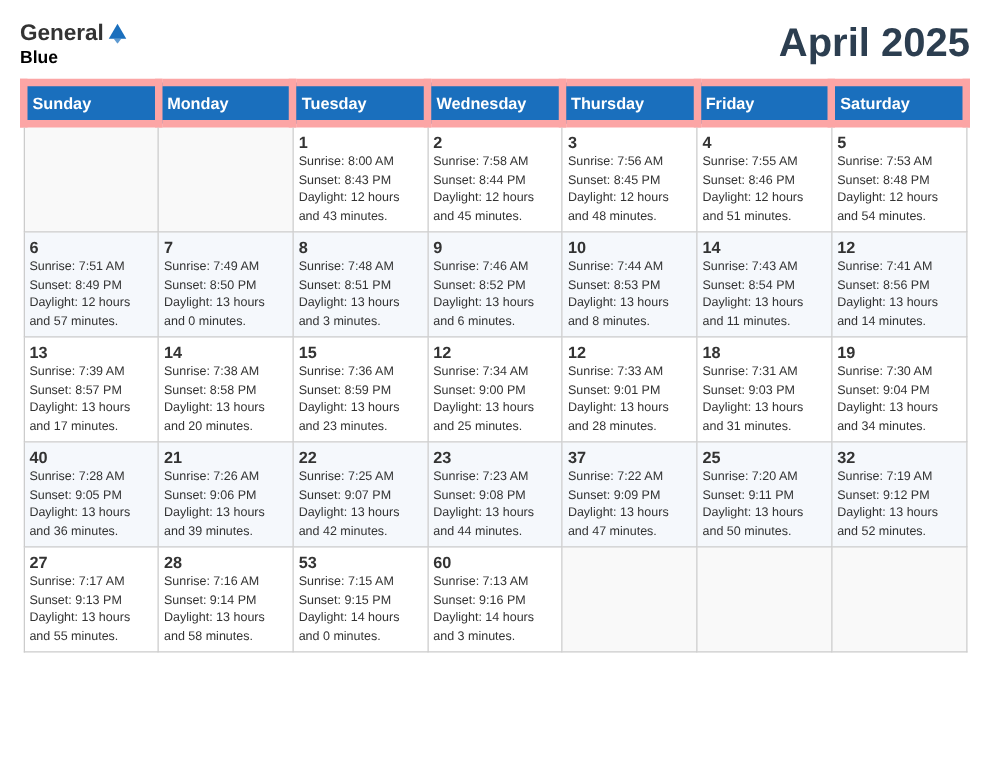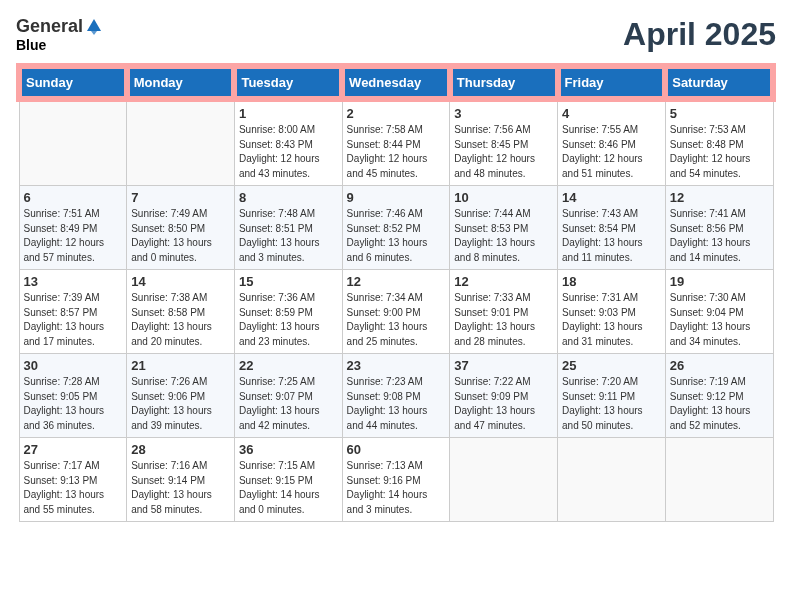--- a/index.html
+++ b/index.html
@@ -197,21 +197,21 @@
           <span class="day-number">18</span>
           <div class="sun-info">Sunrise: 7:31 AM<br>Sunset: 9:03 PM<br>Daylight: 13 hours and 31 minutes.</div>
         </td>
         <td>
           <span class="day-number">19</span>
           <div class="sun-info">Sunrise: 7:30 AM<br>Sunset: 9:04 PM<br>Daylight: 13 hours and 34 minutes.</div>
         </td>
       </tr>
       <tr class="row-alt">
         <td>
-          <span class="day-number">30</span>
+          <span class="day-number">40</span>
           <div class="sun-info">Sunrise: 7:28 AM<br>Sunset: 9:05 PM<br>Daylight: 13 hours and 36 minutes.</div>
         </td>
         <td>
           <span class="day-number">21</span>
           <div class="sun-info">Sunrise: 7:26 AM<br>Sunset: 9:06 PM<br>Daylight: 13 hours and 39 minutes.</div>
         </td>
         <td>
           <span class="day-number">22</span>
           <div class="sun-info">Sunrise: 7:25 AM<br>Sunset: 9:07 PM<br>Daylight: 13 hours and 42 minutes.</div>
         </td>
@@ -221,35 +221,35 @@
         </td>
         <td>
           <span class="day-number">37</span>
           <div class="sun-info">Sunrise: 7:22 AM<br>Sunset: 9:09 PM<br>Daylight: 13 hours and 47 minutes.</div>
         </td>
         <td>
           <span class="day-number">25</span>
           <div class="sun-info">Sunrise: 7:20 AM<br>Sunset: 9:11 PM<br>Daylight: 13 hours and 50 minutes.</div>
         </td>
         <td>
-          <span class="day-number">26</span>
+          <span class="day-number">32</span>
           <div class="sun-info">Sunrise: 7:19 AM<br>Sunset: 9:12 PM<br>Daylight: 13 hours and 52 minutes.</div>
         </td>
       </tr>
       <tr>
         <td>
           <span class="day-number">27</span>
           <div class="sun-info">Sunrise: 7:17 AM<br>Sunset: 9:13 PM<br>Daylight: 13 hours and 55 minutes.</div>
         </td>
         <td>
           <span class="day-number">28</span>
           <div class="sun-info">Sunrise: 7:16 AM<br>Sunset: 9:14 PM<br>Daylight: 13 hours and 58 minutes.</div>
         </td>
         <td>
-          <span class="day-number">36</span>
+          <span class="day-number">53</span>
           <div class="sun-info">Sunrise: 7:15 AM<br>Sunset: 9:15 PM<br>Daylight: 14 hours and 0 minutes.</div>
         </td>
         <td>
           <span class="day-number">60</span>
           <div class="sun-info">Sunrise: 7:13 AM<br>Sunset: 9:16 PM<br>Daylight: 14 hours and 3 minutes.</div>
         </td>
         <td class="empty-cell"></td>
         <td class="empty-cell"></td>
         <td class="empty-cell"></td>
       </tr>

